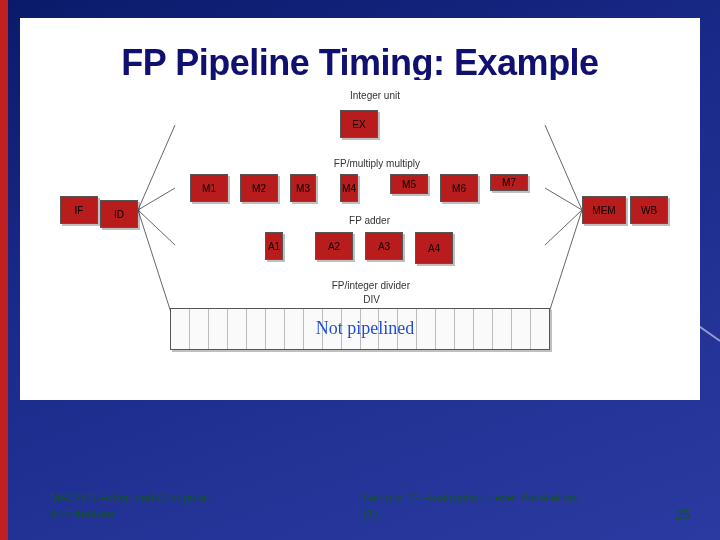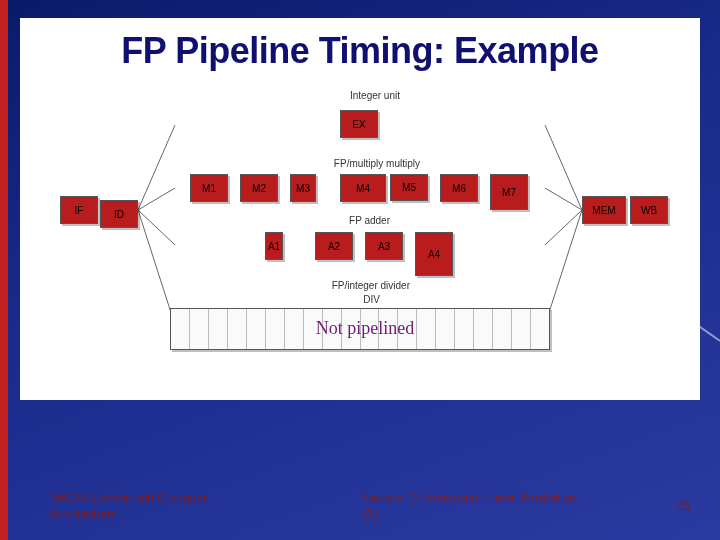--- a/index.html
+++ b/index.html
@@ -6,21 +6,21 @@
   body {
     width: 720px; height: 540px;
     background: linear-gradient(160deg, #0a1a6a 0%, #1a2a8a 40%, #2a3aa0 100%);
     font-family: Arial, Helvetica, sans-serif;
     position: relative; overflow: hidden;
   }
   .accent-bar { position: absolute; left: 0; width: 8px; height: 100%; background: #c02020; }
   .accent-line { position: absolute; top: 340px; right: 0; width: 120px; height: 2px; background: rgba(255,255,255,0.5); transform: rotate(35deg); transform-origin: right center; }
   .title-wrap {
     position: absolute; top: 18px; left: 20px; right: 20px;
-    background: #fff; padding: 12px 20px 16px;
+    background: #fff; padding: 24px 20px 16px;
   }
   .title {
     font-weight: 700; font-size: 36px; color: #101070;
     text-align: center; letter-spacing: -0.5px;
   }
   .diagram-area {
     position: absolute; top: 80px; left: 20px; right: 20px; height: 320px;
     background: #fff;
   }
   .diagram { position: relative; width: 100%; height: 100%; }
@@ -31,27 +31,27 @@
     box-shadow: 2px 2px 0 rgba(0,0,0,0.25);
   }
   .divider-box {
     position: absolute; border: 1px solid #555; background: #fafafa;
     box-shadow: 2px 2px 0 rgba(0,0,0,0.25); display: flex;
   }
   .div-seg { flex: 1; border-right: 1px solid #bbb; }
   .div-seg:last-child { border-right: none; }
   .np-label {
     position: absolute; font-family: "Times New Roman", serif;
-    color: #701a75; font-size: 18px; text-align: center;
+    color: #1d4ed8; font-size: 18px; text-align: center;
   }
   .conn { stroke: #666; stroke-width: 1; fill: none; }
   .footer {
     position: absolute; left: 50px; right: 30px; bottom: 18px;
-    display: flex; justify-content: space-between; align-items: center;
-    color: #7f1d1d; font-size: 12px;
+    display: flex; justify-content: space-between; align-items: flex-end;
+    color: #14532d; font-size: 12px;
   }
   .footer .col { max-width: 220px; line-height: 1.35; }
   .page-num { font-size: 13px; }
 </style>
 </head>
 <body>
 
 <div class="accent-bar"></div>
 <div class="accent-line"></div>
 
@@ -70,30 +70,30 @@
     <div class="stage" style="left:40px;top:116px;width:38px;height:28px">IF</div>
     <div class="stage" style="left:80px;top:120px;width:38px;height:28px">ID</div>
 
     <div class="unit-label" style="left:300px;top:10px;width:80px">Integer unit</div>
     <div class="stage" style="left:320px;top:30px;width:38px;height:28px">EX</div>
 
     <div class="unit-label" style="left:290px;top:78px;width:110px">FP/multiply multiply</div>
     <div class="stage" style="left:170px;top:94px;width:38px;height:28px">M1</div>
     <div class="stage" style="left:220px;top:94px;width:38px;height:28px">M2</div>
     <div class="stage" style="left:270px;top:94px;width:26px;height:28px">M3</div>
-    <div class="stage" style="left:320px;top:94px;width:46px;height:28px">M4</div>
-    <div class="stage" style="left:370px;top:94px;width:38px;height:27px">M5</div>
+    <div class="stage" style="left:320px;top:94px;width:18px;height:28px">M4</div>
+    <div class="stage" style="left:370px;top:94px;width:38px;height:20px">M5</div>
     <div class="stage" style="left:420px;top:94px;width:38px;height:28px">M6</div>
-    <div class="stage" style="left:470px;top:94px;width:38px;height:36px">M7</div>
+    <div class="stage" style="left:470px;top:94px;width:38px;height:17px">M7</div>
 
     <div class="unit-label" style="left:310px;top:135px;width:60px">FP adder</div>
     <div class="stage" style="left:245px;top:152px;width:18px;height:28px">A1</div>
     <div class="stage" style="left:295px;top:152px;width:38px;height:28px">A2</div>
     <div class="stage" style="left:345px;top:152px;width:38px;height:28px">A3</div>
-    <div class="stage" style="left:395px;top:152px;width:38px;height:44px">A4</div>
+    <div class="stage" style="left:395px;top:152px;width:38px;height:32px">A4</div>
 
     <div class="unit-label" style="left:300px;top:200px;width:90px">FP/integer divider</div>
     <div class="unit-label" style="left:330px;top:214px;width:30px">DIV</div>
     <div class="divider-box" id="divbox" style="left:150px;top:228px;width:380px;height:42px">
         <div class="div-seg"></div>
         <div class="div-seg"></div>
         <div class="div-seg"></div>
         <div class="div-seg"></div>
         <div class="div-seg"></div>
         <div class="div-seg"></div>

